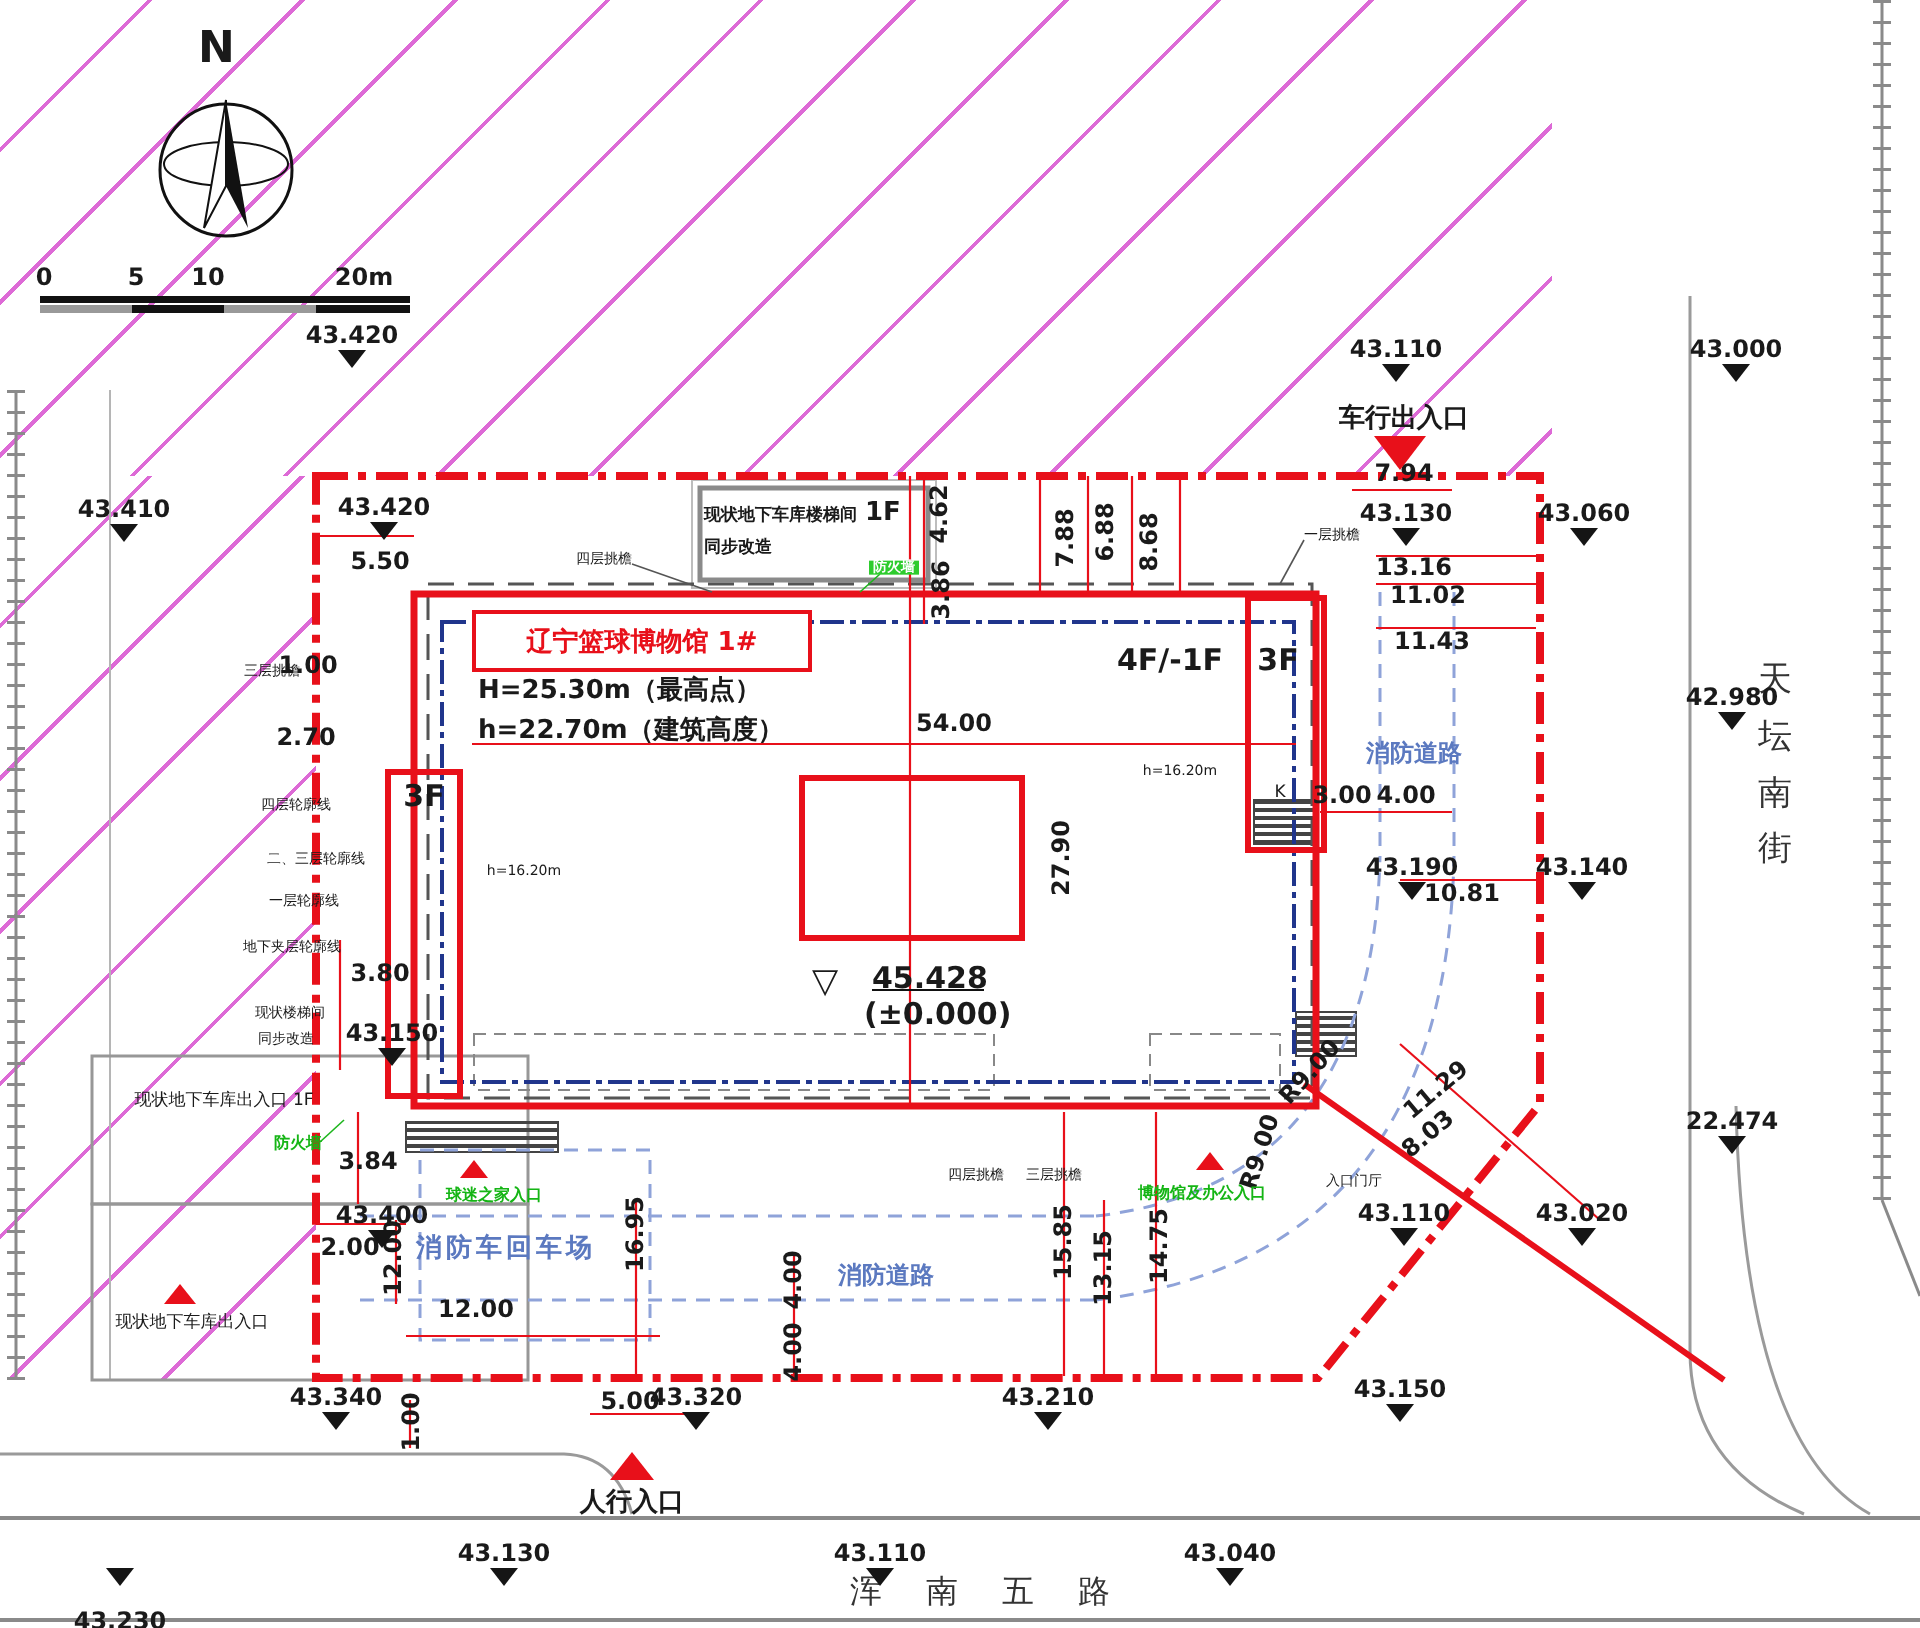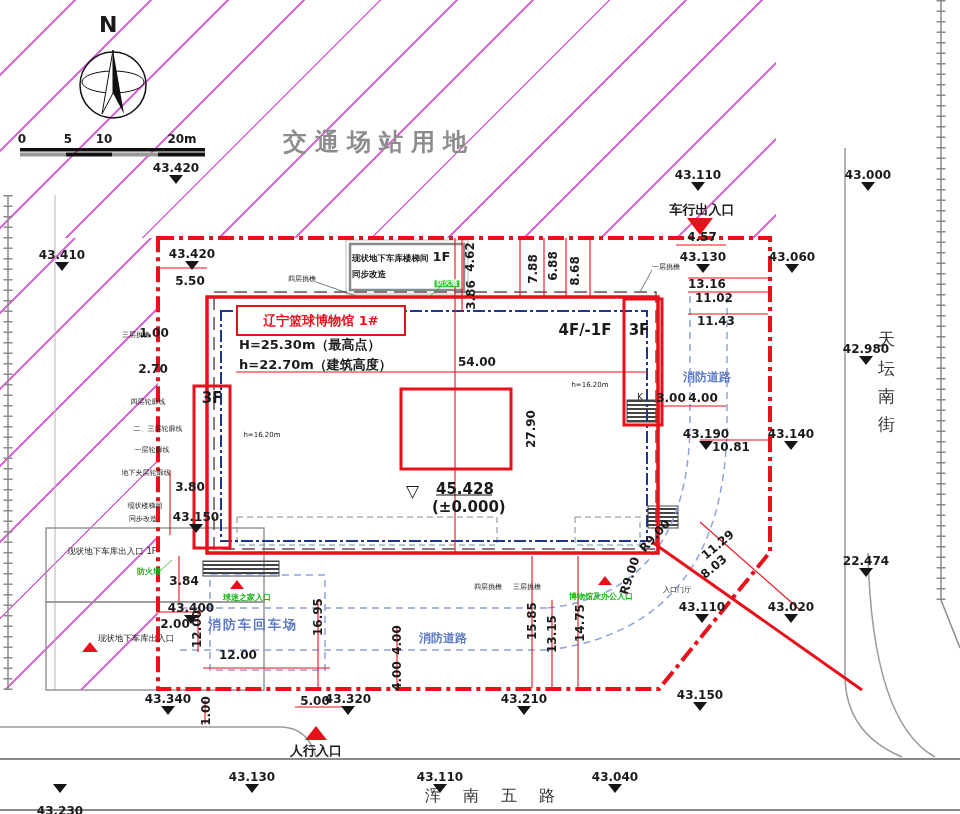--- a/index.html
+++ b/index.html
@@ -163,21 +163,20 @@
     <g>
       <rect x="20" y="148" width="185" height="3.5" fill="#111"></rect>
       <rect x="20" y="152.5" width="46" height="4" fill="#999"></rect>
       <rect x="66" y="152.5" width="46" height="4" fill="#111"></rect>
       <rect x="112" y="152.5" width="46" height="4" fill="#999"></rect>
       <rect x="158" y="152.5" width="47" height="4" fill="#111"></rect>
     </g>
   </svg>
 
   <div class="north-n">N</div>
-  <div class="landuse">交通场站用地</div>
   <div class="street-east">天坛南街</div>
   <div class="street-south">浑南五路</div>
 
   <div class="bname">辽宁篮球博物馆 1#</div>
   <div class="bh" style="top:336px">H=25.30m（最高点）</div>
   <div class="bh" style="top:356px">h=22.70m（建筑高度）</div>
   <div class="lvl-sym">▽</div>
   <div class="lvl-val">45.428</div>
   <div class="lvl-datum">(±0.000)</div>
 
@@ -228,21 +227,21 @@
       <div class="lb dim" style="left: 532px; top: 621px; transform: translate(-50%, -50%) rotate(-90deg);">15.85</div>
       <div class="lb dim" style="left: 552px; top: 634px; transform: translate(-50%, -50%) rotate(-90deg);">13.15</div>
       <div class="lb dim" style="left: 580px; top: 623px; transform: translate(-50%, -50%) rotate(-90deg);">14.75</div>
       <div class="lb dim" style="left: 477px; top: 362px;">54.00</div>
       <div class="lb dim" style="left: 531px; top: 429px; transform: translate(-50%, -50%) rotate(-90deg);">27.90</div>
       <div class="lb dim" style="left: 470px; top: 257px; transform: translate(-50%, -50%) rotate(-90deg);">4.62</div>
       <div class="lb dim" style="left: 471px; top: 295px; transform: translate(-50%, -50%) rotate(-90deg);">3.86</div>
       <div class="lb dim" style="left: 533px; top: 269px; transform: translate(-50%, -50%) rotate(-90deg);">7.88</div>
       <div class="lb dim" style="left: 553px; top: 266px; transform: translate(-50%, -50%) rotate(-90deg);">6.88</div>
       <div class="lb dim" style="left: 575px; top: 271px; transform: translate(-50%, -50%) rotate(-90deg);">8.68</div>
-      <div class="lb dim" style="left: 702px; top: 237px;">4.57</div>
+      <div class="lb dim" style="left: 702px; top: 237px;">7.94</div>
       <div class="lb dim" style="left: 707px; top: 284px;">13.16</div>
       <div class="lb dim" style="left: 714px; top: 298px; text-align: center;">11.02</div>
       <div class="lb dim" style="left: 716px; top: 321px;">11.43</div>
       <div class="lb dim" style="left: 671px; top: 398px;">3.00</div>
       <div class="lb dim" style="left: 703px; top: 398px;">4.00</div>
       <div class="lb dim" style="left: 731px; top: 447px;">10.81</div>
       <div class="lb dim" style="left: 718px; top: 545px; transform: translate(-50%, -50%) rotate(-40deg);">11.29</div>
       <div class="lb dim" style="left: 714px; top: 567px; transform: translate(-50%, -50%) rotate(-40deg);">8.03</div>
       <div class="lb dim" style="left: 655px; top: 536px; transform: translate(-50%, -50%) rotate(-48deg);">R9.00</div>
       <div class="lb dim" style="left: 630px; top: 576px; transform: translate(-50%, -50%) rotate(-72deg);">R9.00</div>
@@ -256,21 +255,21 @@
       <div class="lb xs" style="left: 302px; top: 280px;">四层挑檐</div>
       <div class="lb xs" style="left: 666px; top: 268px;">一层挑檐</div>
       <div class="lb xs" style="left: 136px; top: 336px;">三层挑檐</div>
       <div class="lb xs" style="left: 148px; top: 403px;">四层轮廓线</div>
       <div class="lb xs" style="left: 158px; top: 430px;">二、三层轮廓线</div>
       <div class="lb xs" style="left: 152px; top: 451px;">一层轮廓线</div>
       <div class="lb xs" style="left: 146px; top: 474px;">地下夹层轮廓线</div>
       <div class="lb xs" style="left: 145px; top: 507px;">现状楼梯间</div>
       <div class="lb xs" style="left: 143px; top: 520px;">同步改造</div>
       <div class="lb ann" style="left: 112px; top: 551px;">现状地下车库出入口  1F</div>
-      <div class="lb ann" style="left: 96px; top: 638px; margin-left: 40px;">现状地下车库出入口</div>
+      <div class="lb ann" style="left: 96px; top: 662px;">现状地下车库出入口</div>
       <div class="lb xs" style="left: 677px; top: 591px;">入口门厅</div>
       <div class="lb xs" style="left: 488px; top: 588px;">四层挑檐</div>
       <div class="lb xs" style="left: 527px; top: 588px;">三层挑檐</div>
       <div class="lb ann" style="left: 640px; top: 397px;">K</div>
       <div class="lb greenbadge" style="left: 447px; top: 284px;">防火墙</div>
       <div class="lb green" style="left: 149px; top: 572px;">防火墙</div>
       <div class="lb ent" style="left: 702px; top: 210px;">车行出入口</div>
       <div class="lb ent" style="left: 316px; top: 751px; font-family: Liberation Serif, serif;">人行入口</div>
       <div class="lb green" style="left: 247px; top: 598px;">球迷之家入口</div>
       <div class="lb green" style="left: 601px; top: 597px;">博物馆及办公入口</div>

